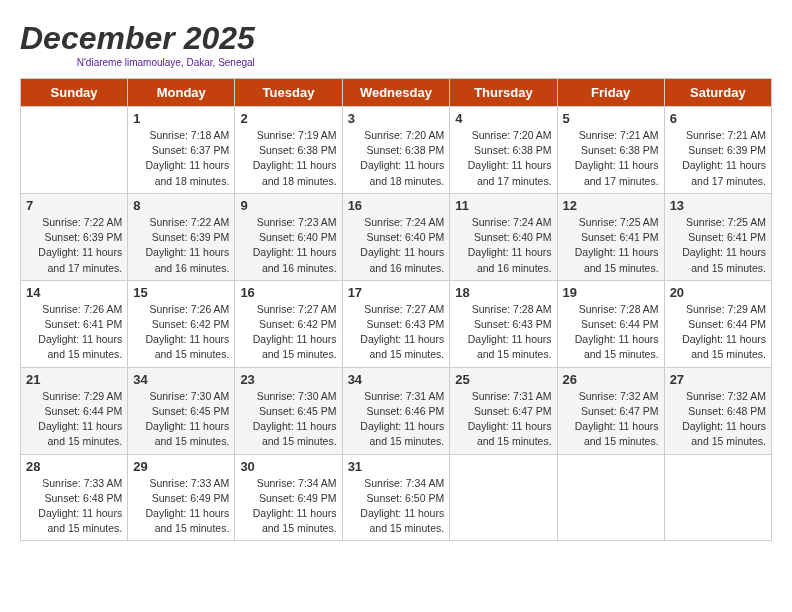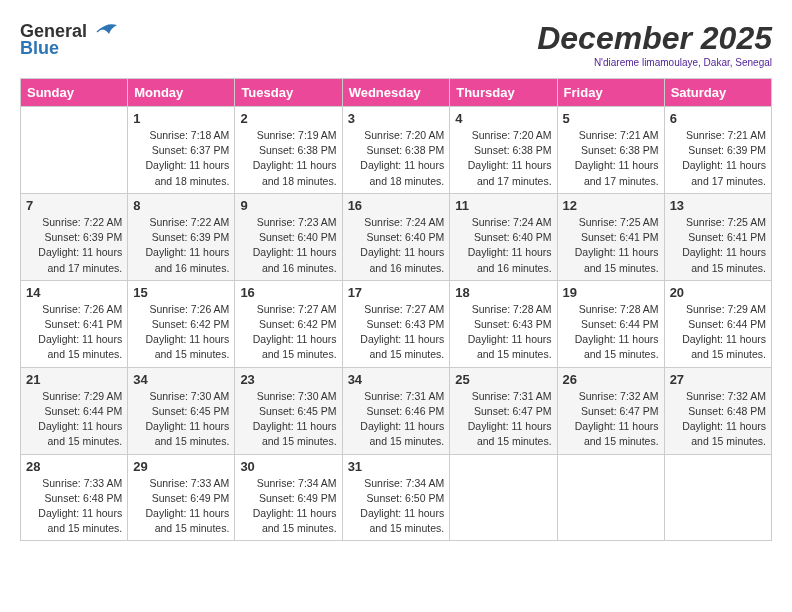--- a/index.html
+++ b/index.html
@@ -43,23 +43,23 @@
       font-size: 10px;
       color: #4c1d95;
       margin-left: 44px;
     }
     .calendar {
       width: 100%;
       border-collapse: collapse;
       font-size: 11px;
     }
     .calendar th {
-      background-color: #ec4899;
+      background-color: #c2410c;
       color: #fff;
-      text-align: left;
+      text-align: center;
       padding: 6px 6px;
       font-size: 13px;
       font-weight: bold;
       border: 1px solid #ccc;
     }
     .calendar td {
       vertical-align: top;
       border: 1px solid #ccc;
       padding: 4px 5px;
       width: 108px;
@@ -82,30 +82,20 @@
       text-align: right;
     }
     .empty-cell {
       background: #fff !important;
     }
   </style>
 </head>
 <body>
 
 <div class="header-area">
-  <div class="logo">
-    <div class="logo-row">
-      <span style="font-size:18px;font-weight:bold;color:#333;">General</span>
-      <svg class="logo-bird" viewBox="0 0 30 22" xmlns="http://www.w3.org/2000/svg">
-        <path d="M10,10 Q18,2 28,5 Q22,8 20,14 Q16,8 10,10Z" fill="#2e75b6"></path>
-        <path d="M8,12 Q14,6 20,9" fill="none" stroke="#2e75b6" stroke-width="1.5"></path>
-      </svg>
-    </div>
-    <span style="font-size:18px;font-weight:bold;color:#2e75b6;margin-top:-4px;">Blue</span>
-  </div>
   <div class="title-area">
     <div class="month-title">December 2025</div>
     <div class="location-title">N'diareme limamoulaye, Dakar, Senegal</div>
   </div>
 </div>
 
 <table class="calendar">
   <thead>
     <tr>
     <th>Sunday</th>

